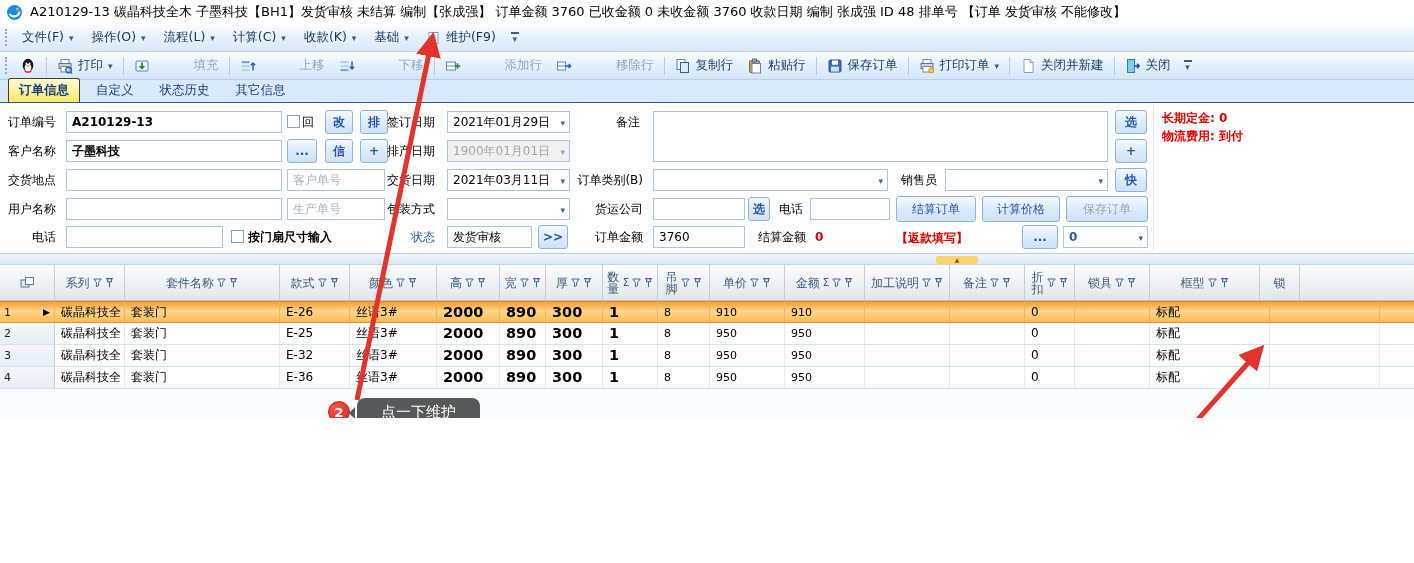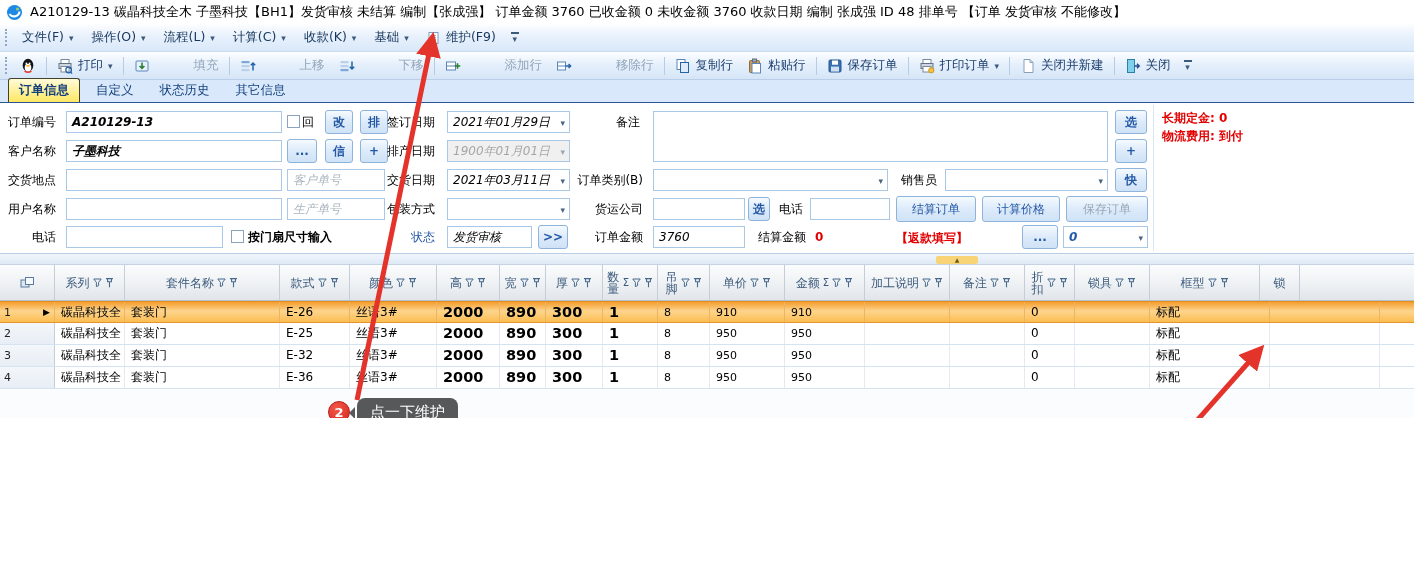--- a/index.html
+++ b/index.html
@@ -39,21 +39,21 @@
   .tab { padding:3px 10px 3px; font-size:12.5px; color:#14417e; }
   .tab.active { background:linear-gradient(#fffbd8,#ffe763); border:1px solid #42422a;
     border-bottom:none; border-radius:3px 3px 0 0; font-weight:bold; }
 
   
   .formarea { position:relative; height:150px; background:#fff; font-size:12px; }
   .flabel { position:absolute; height:22px; line-height:22px; text-align:right; color:#000; white-space:nowrap; }
   .flabel.blue { color:#2458a5; }
   .finput { position:absolute; height:22px; line-height:20px; background:#fff;
     border:1px solid #a9c7e6; padding:0 5px; font-size:12px; color:#000;
-    white-space:nowrap; overflow:hidden;font-style:italic; }
+    white-space:nowrap; overflow:hidden; }
   .finput.bold { font-weight:bold; }
   .finput .ph { color:#a9b4bf; }
   .finput.gray { background:#f0f0f0; }
   .finput.gray span { color:#a6a6a6; }
   .arr { position:absolute; right:4px; top:0; line-height:22px; font-size:9px; color:#4a657f; }
   .ftext { position:absolute; background:#fff; border:1px solid #a9c7e6; }
   .chk { position:absolute; width:13px; height:13px; background:#fff; border:1px solid #8aa4c0; }
   .sbtn { position:absolute; height:24px; background:linear-gradient(#f5fafe,#ddebfa 48%,#cfe2f6);
     border:1px solid #8fb4dc; border-radius:3px; color:#2458a5; font-size:12px; font-weight:bold;
     text-align:center; line-height:22px; }
@@ -95,21 +95,21 @@
   .marker { font-size:9px; color:#000; }
   .grid-rest { height:158px; background:#fbfcfe; }
   .bottom-strip { height:9px; background:#d7e6f7; border-top:1px solid #c2d6ec; }
 
   
   .overlay { position:absolute; left:0; top:0; width:1414px; height:563px; pointer-events:none; }
   .badge { position:absolute; width:22px; height:22px; border-radius:50%;
     background:radial-gradient(circle at 35% 30%, #f2574a, #d5281b); border:1px solid #b71c1c;
     color:#fff; font-weight:bold; font-size:13px; text-align:center; line-height:21px; z-index:6; }
   .bubble { position:absolute; background:#57585a; color:#fff; font-size:15px;
-    padding:5px 13px 6px; border-radius:8px; white-space:nowrap; z-index:6; }
+    padding:5px 24px 6px; border-radius:8px; white-space:nowrap; z-index:6; }
   .bubble::before { content:""; position:absolute; left:-8px; top:9px; border:6px solid transparent;
     border-right-color:#57585a; border-left:none; }
 </style>
 </head>
 <body>
 
 <div class="window">
 
   <div class="titlebar">
     <svg width="17" height="17" viewBox="0 0 17 17">

